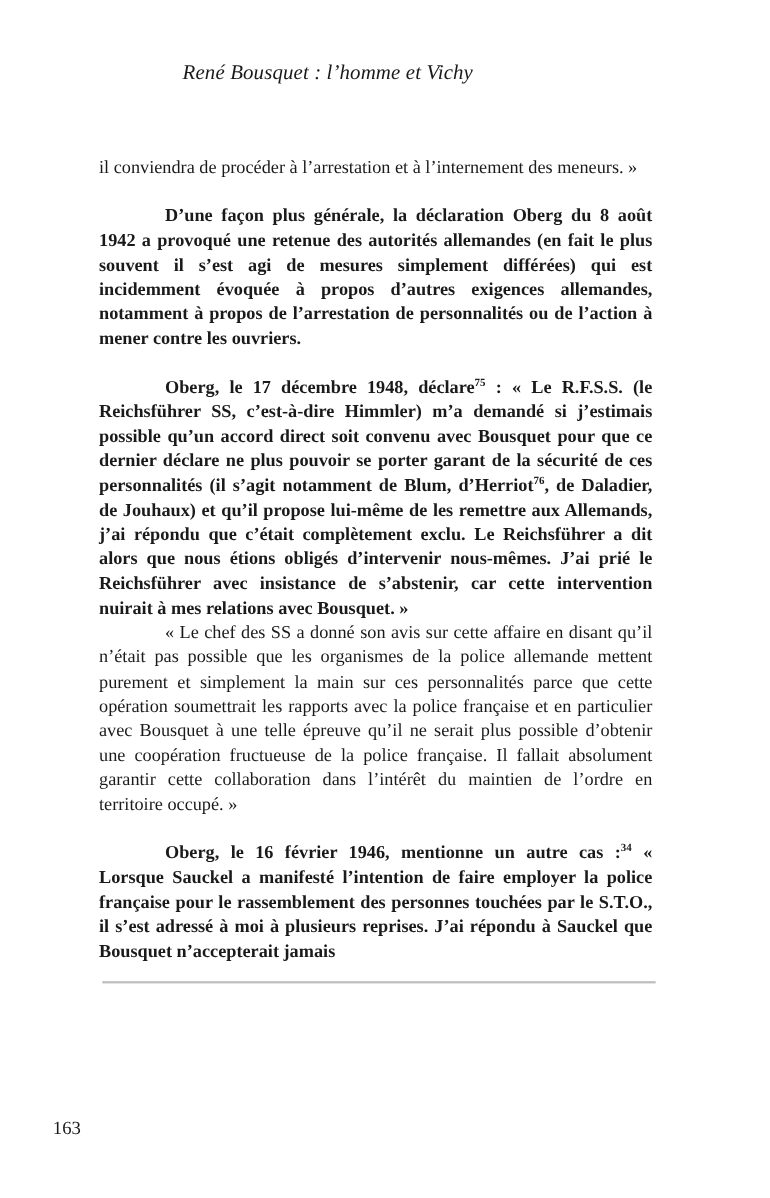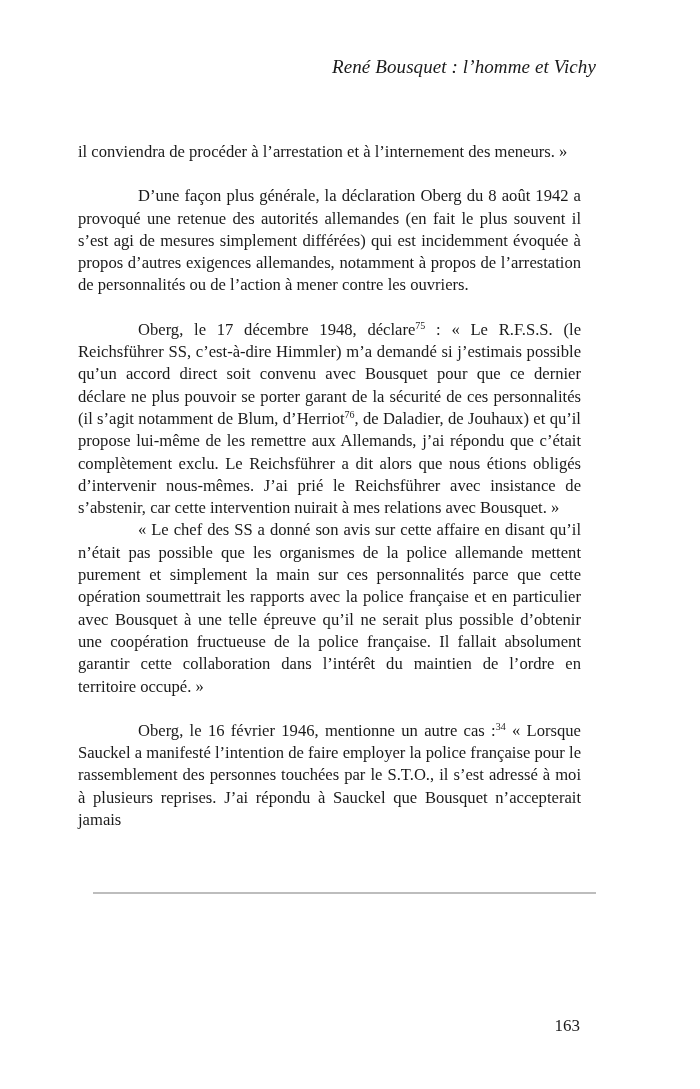--- a/index.html
+++ b/index.html
@@ -1,30 +1,30 @@
 <!DOCTYPE html>
 <html><head>
 <meta charset="utf-8">
 <style>
   html, body { margin: 0; padding: 0; background: #ffffff; }
   body { width: 700px; height: 1089px; position: relative; overflow: hidden;
          font-family: "Liberation Serif", "DejaVu Serif", serif; color: #1a1a1a; }
-  .running-head { position: absolute; top: 56px; left: 0; width: 596px; text-align: right;
+  .running-head { position: absolute; top: 56px; left: 0; width: 596px; text-align: center;
                   font-style: italic; font-size: 19px; letter-spacing: 0.1px; }
-  .body-text { position: absolute; top: 141px; left: 78px; width: 503px;
+  .body-text { position: absolute; top: 141px; left: 90px; width: 503px;
                font-size: 16.6px; line-height: 22.3px; text-align: justify; }
   .body-text p { margin: 0; }
   .indent { text-indent: 60px; }
-  .gap { margin-top: 22px !important; }
+  .gap { margin-top: 22px !important; font-weight: bold; }
   sup { font-size: 10px; line-height: 0; vertical-align: 6px; }
   .footnote-rule { position: absolute; top: 892px; left: 93px; width: 503px; height: 2px; background: #bdbdbd; }
   .footnotes { position: absolute; top: 896px; left: 93px; width: 503px; font-style: italic;
                font-size: 12.6px; line-height: 15px; }
   .footnotes div { white-space: nowrap; }
-  .page-number { position: absolute; top: 1016px; left: 0; width: 580px; text-align: right; font-size: 17px; }
+  .page-number { position: absolute; top: 1016px; left: 0; width: 580px; text-align: left; font-size: 17px; padding-left: 48px; }
 </style>
 </head>
 <body>
 
 <div class="running-head">René Bousquet : l’homme et Vichy</div>
 
 <div class="body-text">
   <p>il conviendra de procéder à l’arrestation et à l’internement des meneurs. »</p>
 
   <p class="indent gap">D’une façon plus générale, la déclaration Oberg du 8 août 1942 a provoqué une retenue des autorités allemandes (en fait le plus souvent il s’est agi de mesures simplement différées) qui est incidemment évoquée à propos d’autres exigences allemandes, notamment à propos de l’arrestation de personnalités ou de l’action à mener contre les ouvriers.</p>

